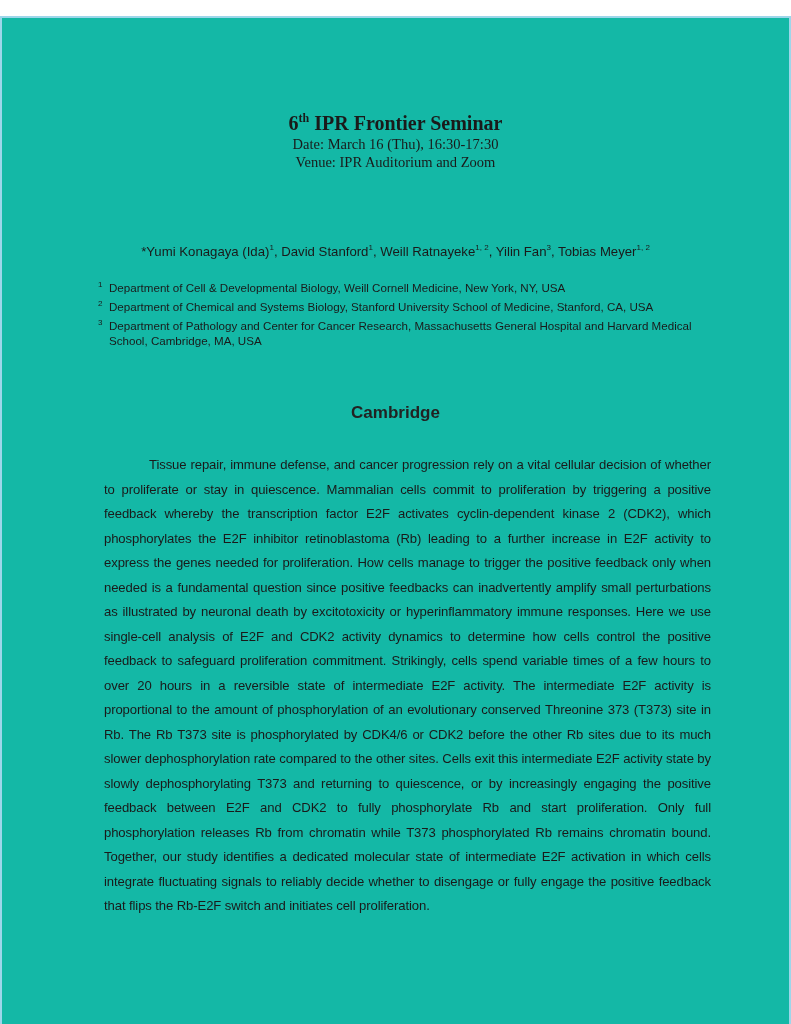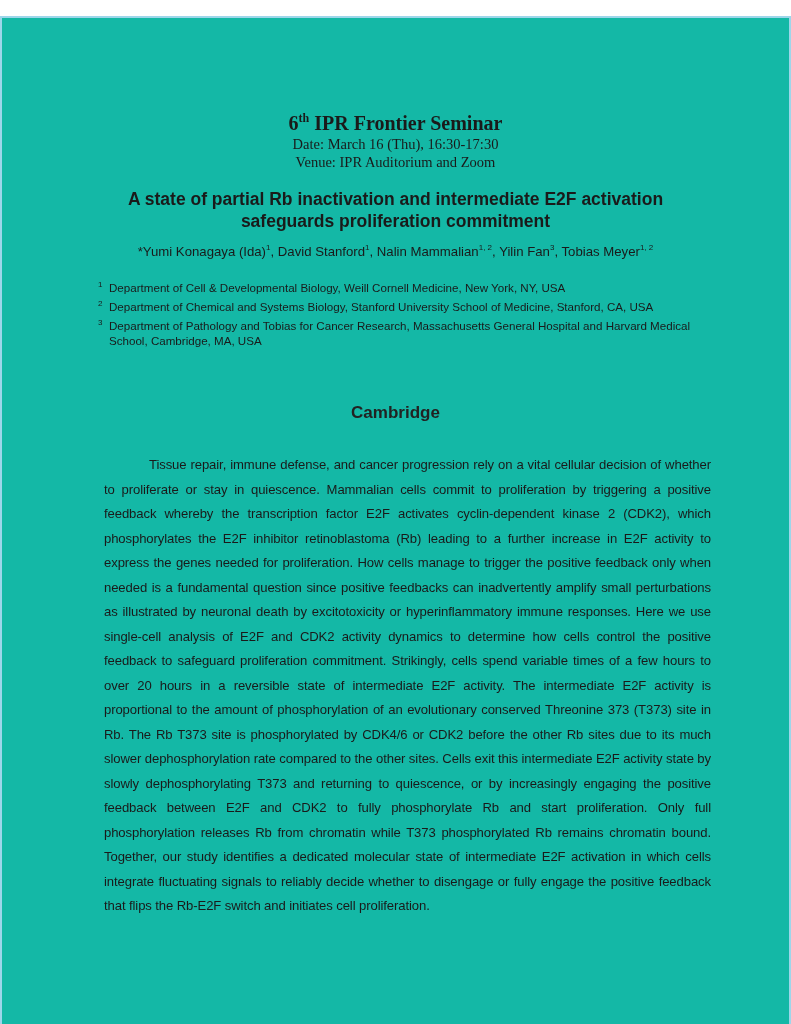--- a/index.html
+++ b/index.html
@@ -126,41 +126,37 @@
 </head>
 <body>
 
 <div class="page">
 
   <div class="seminar-title"><span>6</span><sup>th</sup><span> IPR Frontier Seminar</span></div>
 
   <div class="seminar-date">Date: March 16 (Thu), 16:30-17:30</div>
   <div class="seminar-venue">Venue: IPR Auditorium and Zoom</div>
 
-  <div class="talk-title">
-    <div>A state of partial Rb inactivation and intermediate E2F activation</div>
-    <div>safeguards proliferation commitment</div>
-  </div>
 
   <div class="authors">
-    <span><span>*Yumi Konagaya (Ida)</span><sup>1</sup></span><span>, </span><span><span>David Stanford</span><sup>1</sup></span><span>, </span><span><span>Nalin Mammalian</span><sup>1, 2</sup></span><span>, </span><span><span>Yilin Fan</span><sup>3</sup></span><span>, </span><span><span>Tobias Meyer</span><sup>1, 2</sup></span>
+    <span><span>*Yumi Konagaya (Ida)</span><sup>1</sup></span><span>, </span><span><span>David Stanford</span><sup>1</sup></span><span>, </span><span><span>Weill Ratnayeke</span><sup>1, 2</sup></span><span>, </span><span><span>Yilin Fan</span><sup>3</sup></span><span>, </span><span><span>Tobias Meyer</span><sup>1, 2</sup></span>
   </div>
 
   <div class="affiliations">
     <div class="affiliation">
       <span class="aff-num">1</span>
       <span>Department of Cell &amp; Developmental Biology, Weill Cornell Medicine, New York, NY, USA</span>
     </div>
     <div class="affiliation">
       <span class="aff-num">2</span>
       <span>Department of Chemical and Systems Biology, Stanford University School of Medicine, Stanford, CA, USA</span>
     </div>
     <div class="affiliation">
       <span class="aff-num">3</span>
-      <span>Department of Pathology and Tobias for Cancer Research, Massachusetts General Hospital and Harvard Medical School, Cambridge, MA, USA</span>
+      <span>Department of Pathology and Center for Cancer Research, Massachusetts General Hospital and Harvard Medical School, Cambridge, MA, USA</span>
     </div>
   </div>
 
   <div class="abstract-heading">Cambridge</div>
 
   <p class="abstract-body">Tissue repair, immune defense, and cancer progression rely on a vital cellular decision of whether to proliferate or stay in quiescence. Mammalian cells commit to proliferation by triggering a positive feedback whereby the transcription factor E2F activates cyclin-dependent kinase 2 (CDK2), which phosphorylates the E2F inhibitor retinoblastoma (Rb) leading to a further increase in E2F activity to express the genes needed for proliferation. How cells manage to trigger the positive feedback only when needed is a fundamental question since positive feedbacks can inadvertently amplify small perturbations as illustrated by neuronal death by excitotoxicity or hyperinflammatory immune responses. Here we use single-cell analysis of E2F and CDK2 activity dynamics to determine how cells control the positive feedback to safeguard proliferation commitment. Strikingly, cells spend variable times of a few hours to over 20 hours in a reversible state of intermediate E2F activity. The intermediate E2F activity is proportional to the amount of phosphorylation of an evolutionary conserved Threonine 373 (T373) site in Rb. The Rb T373 site is phosphorylated by CDK4/6 or CDK2 before the other Rb sites due to its much slower dephosphorylation rate compared to the other sites. Cells exit this intermediate E2F activity state by slowly dephosphorylating T373 and returning to quiescence, or by increasingly engaging the positive feedback between E2F and CDK2 to fully phosphorylate Rb and start proliferation. Only full phosphorylation releases Rb from chromatin while T373 phosphorylated Rb remains chromatin bound. Together, our study identifies a dedicated molecular state of intermediate E2F activation in which cells integrate fluctuating signals to reliably decide whether to disengage or fully engage the positive feedback that flips the Rb-E2F switch and initiates cell proliferation.</p>
 
 </div>
 
 </body></html>

